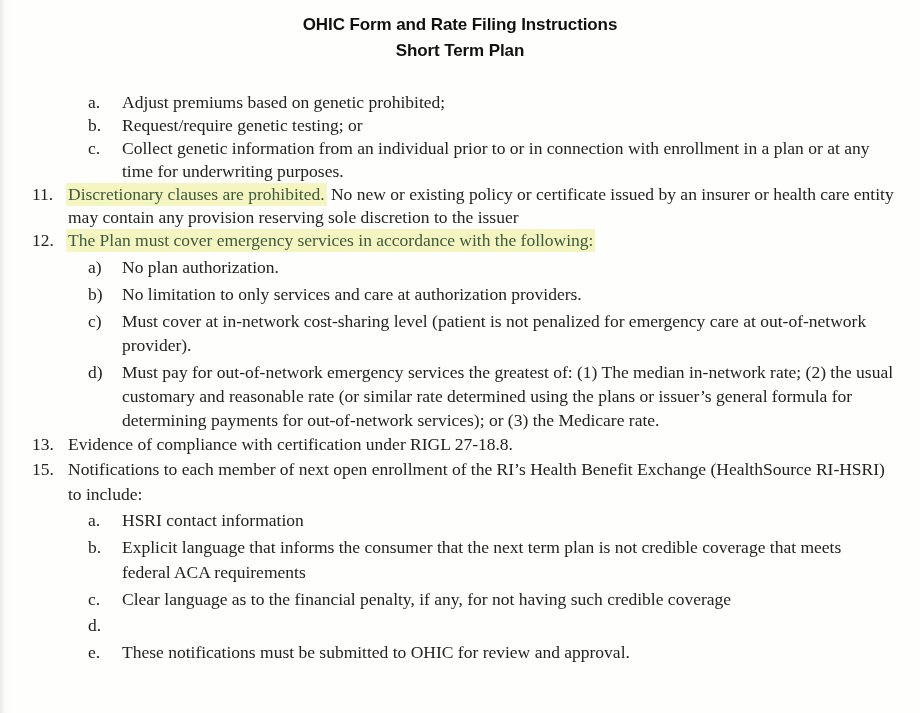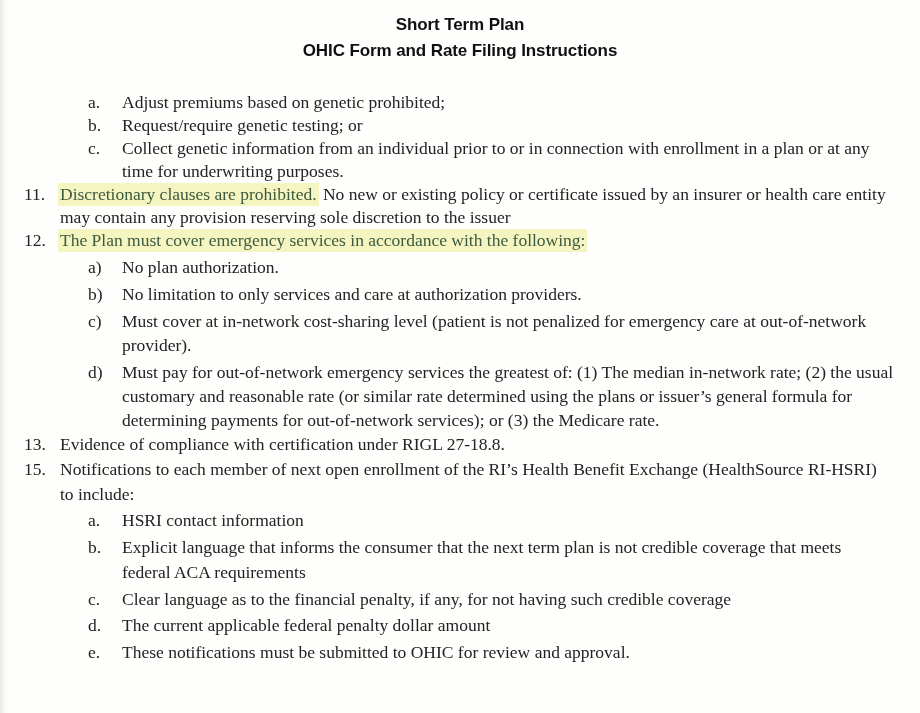--- a/index.html
+++ b/index.html
@@ -34,21 +34,21 @@
     box-sizing: border-box;
   }
   .item {
     display: flex;
     font-size: 17.5px;
     line-height: 23px;
   }
   .item .marker { flex: 0 0 auto; }
   .item .text  { flex: 1 1 auto; }
   
-  .item.l1 { padding-left: 24px; }
+  .item.l1 { padding-left: 32px; }
   .item.l1 .marker { width: 36px; }
   .item.l2 { padding-left: 88px; }
   .item.l2 .marker { width: 34px; }
   
   .item.g-top           { line-height: 23px; }
   .item.g-emergency     { line-height: 24px; margin-top: 3px; }
   .item.g-lower         { line-height: 25px; }
   .item.g-notifications { line-height: 25.5px; margin-top: 1px; }
   
   .hl {
@@ -58,22 +58,22 @@
     margin-left: -2px;
     box-decoration-break: clone;
     -webkit-box-decoration-break: clone;
   }
 </style>
 </head>
 <body>
 
 <div class="page">
   <div class="doc-title">
+    <div>OHIC Form and Rate Filing Instructions</div>
     <div>Short Term Plan</div>
-    <div>OHIC Form and Rate Filing Instructions</div>
   </div>
   <div class="content" id="list">
       <div class="item l2 g-top">
         <span class="marker">a.</span>
         <span class="text"><span>Adjust premiums based on genetic prohibited;</span></span>
       </div>
       <div class="item l2 g-top">
         <span class="marker">b.</span>
         <span class="text"><span>Request/require genetic testing; or</span></span>
       </div>
@@ -120,20 +120,19 @@
       <div class="item l2 g-notifications">
         <span class="marker">b.</span>
         <span class="text"><span>Explicit language that informs the consumer that the next term plan is not credible coverage that meets federal ACA requirements</span></span>
       </div>
       <div class="item l2 g-notifications">
         <span class="marker">c.</span>
         <span class="text"><span>Clear language as to the financial penalty, if any, for not having such credible coverage</span></span>
       </div>
       <div class="item l2 g-notifications">
         <span class="marker">d.</span>
-        <span class="text"><span>The current applicable federal penalty dollar amount</span></span>
       </div>
       <div class="item l2 g-notifications">
         <span class="marker">e.</span>
         <span class="text"><span>These notifications must be submitted to OHIC for review and approval.</span></span>
       </div>
     </div>
 </div>
 
 </body></html>

